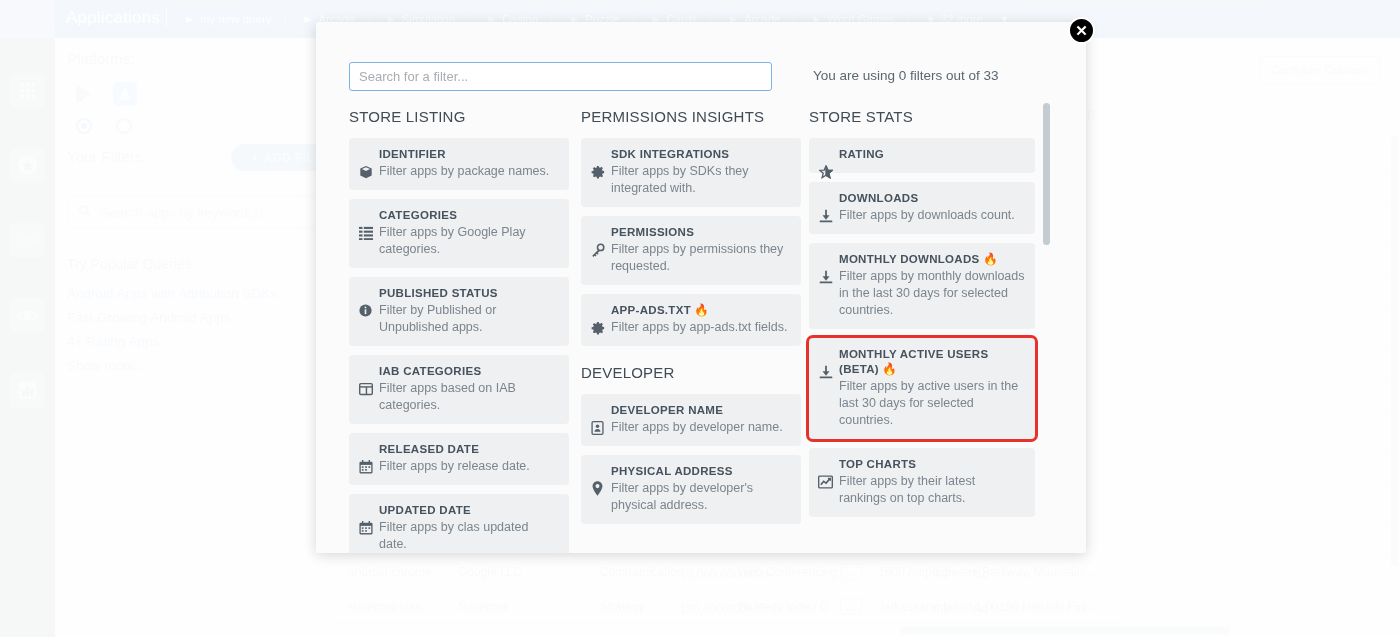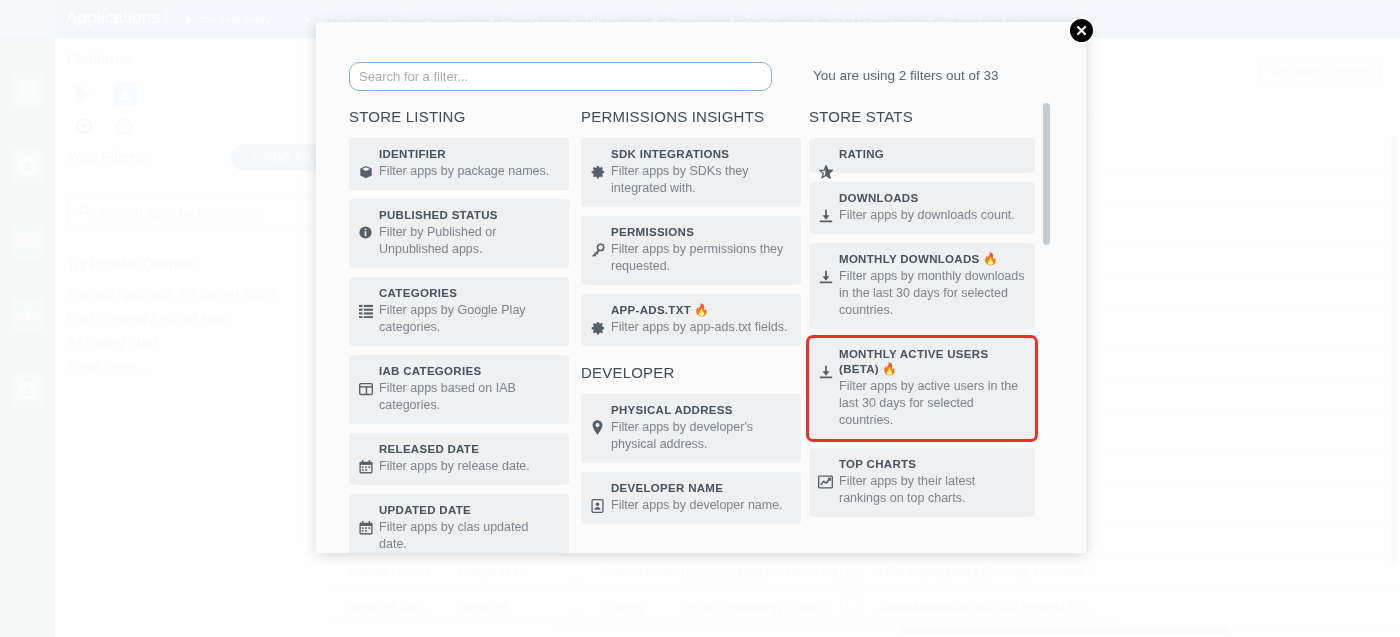--- a/index.html
+++ b/index.html
@@ -110,21 +110,21 @@
     position: absolute; left: 1068px; top: 17px; width: 27px; height: 27px;
     border-radius: 50%; background: #000000; color: #ffffff;
     display: flex; align-items: center; justify-content: center;
     font-size: 15px; font-weight: bold; cursor: pointer; z-index: 40;
     border: 2px solid #ffffff;
   }
 
   .modal-head { position: absolute; left: 0; top: 0; width: 770px; height: 86px; }
   .filter-search {
     position: absolute; left: 33px; top: 40px; width: 423px; height: 29px;
-    border: 1px solid #7eb3e8; border-radius: 10px; background: #ffffff;
+    border: 1px solid #7eb3e8; border-radius: 3px; background: #ffffff;
     padding: 0 9px; font-size: 13px; color: #333; outline: none;
     font-family: "Liberation Sans", sans-serif;
   }
   .filter-search::placeholder { color: #a9adb1; }
   .filter-count {
     position: absolute; left: 497px; top: 46px;
     font-size: 13.5px; color: #5c6670;
   }
 
   .cols-wrap { position: absolute; left: 0; top: 86px; width: 770px; height: 445px; overflow: hidden; }
@@ -444,61 +444,61 @@
           <div style="position: absolute; left: 510px; top: 9px; width: 22px; height: 17px; border: 1px solid rgb(243, 244, 245); border-radius: 3px; display: flex; align-items: center; justify-content: center; color: rgb(238, 240, 241); font-size: 11px;">…</div>
         </div>
       </div>
   </div>
 
   <div class="veil"></div>
 
   <div class="modal">
     <div class="modal-head">
       <input class="filter-search" type="text" autofocus="" placeholder="Search for a filter..." style="">
-      <div class="filter-count">You are using 2 filters out of 33</div>
+      <div class="filter-count">You are using 0 filters out of 33</div>
     </div>
 
     <div class="cols-wrap">
       <div class="col col-1" id="col-1">
           <div class="col-title">STORE LISTING</div>
           <div class="fcard">
             <span class="fcard-icon" style="top: 26px;">
               <svg width="14" height="14" viewBox="0 0 16 16" fill="currentColor">
                 <path d="M8 1 1.5 4v8L8 15l6.5-3V4L8 1zm0 1.6 4.6 2.1L8 6.8 3.4 4.7 8 2.6z"></path>
               </svg>
             </span>
             <div class="fcard-title">IDENTIFIER</div>
             <div class="fcard-desc">Filter apps by package names.</div>
-          </div>
-          <div class="fcard">
-            <span class="fcard-icon" style="top: 26px;">
-              <svg width="13" height="13" viewBox="0 0 16 16" fill="currentColor">
-                <circle cx="8" cy="8" r="7.5"></circle>
-                <rect x="7" y="6.5" width="2" height="6" fill="#eef0f2"></rect>
-                <rect x="7" y="3.2" width="2" height="2" fill="#eef0f2"></rect>
-              </svg>
-            </span>
-            <div class="fcard-title">PUBLISHED STATUS</div>
-            <div class="fcard-desc">Filter by Published or Unpublished apps.</div>
           </div>
           <div class="fcard">
             <span class="fcard-icon" style="top: 26px;">
               <svg width="14" height="14" viewBox="0 0 16 16" fill="currentColor">
                 <rect x="0" y="1" width="4" height="2.4"></rect>
                 <rect x="5.5" y="1" width="10.5" height="2.4"></rect>
                 <rect x="0" y="5.3" width="4" height="2.4"></rect>
                 <rect x="5.5" y="5.3" width="10.5" height="2.4"></rect>
                 <rect x="0" y="9.6" width="4" height="2.4"></rect>
                 <rect x="5.5" y="9.6" width="10.5" height="2.4"></rect>
                 <rect x="0" y="13.9" width="4" height="2.1"></rect>
                 <rect x="5.5" y="13.9" width="10.5" height="2.1"></rect>
               </svg>
             </span>
             <div class="fcard-title">CATEGORIES</div>
             <div class="fcard-desc">Filter apps by Google Play categories.</div>
+          </div>
+          <div class="fcard">
+            <span class="fcard-icon" style="top: 26px;">
+              <svg width="13" height="13" viewBox="0 0 16 16" fill="currentColor">
+                <circle cx="8" cy="8" r="7.5"></circle>
+                <rect x="7" y="6.5" width="2" height="6" fill="#eef0f2"></rect>
+                <rect x="7" y="3.2" width="2" height="2" fill="#eef0f2"></rect>
+              </svg>
+            </span>
+            <div class="fcard-title">PUBLISHED STATUS</div>
+            <div class="fcard-desc">Filter by Published or Unpublished apps.</div>
           </div>
           <div class="fcard">
             <span class="fcard-icon" style="top: 26px;">
               <svg width="14" height="14" viewBox="0 0 16 14" fill="none" stroke="currentColor" stroke-width="1.6">
                 <rect x="0.8" y="0.8" width="14.4" height="12.4" rx="1.4"></rect>
                 <line x1="0.8" y1="4.6" x2="15.2" y2="4.6"></line>
                 <line x1="8.5" y1="4.6" x2="8.5" y2="13.2"></line>
               </svg>
             </span>
             <div class="fcard-title">IAB CATEGORIES</div>
@@ -565,38 +565,38 @@
               <svg width="14" height="14" viewBox="0 0 16 16" fill="currentColor">
                 <path d="M8 5.1A2.9 2.9 0 1 0 8 10.9 2.9 2.9 0 1 0 8 5.1zm7 4v-2.2l-1.9-.3a5.3 5.3 0 0 0-.6-1.4l1.1-1.5-1.5-1.6-1.6 1.1a5.3 5.3 0 0 0-1.4-.6L8.9 1H6.8l-.3 1.9a5.3 5.3 0 0 0-1.4.6L3.6 2.4 2.1 3.9l1.1 1.6a5.3 5.3 0 0 0-.6 1.4L0.7 7.2v2.1l1.9.3c.1.5.3 1 .6 1.4l-1.1 1.6 1.5 1.5 1.6-1.1c.4.3.9.5 1.4.6l.3 1.9h2.1l.3-1.9c.5-.1 1-.3 1.4-.6l1.6 1.1 1.5-1.5-1.1-1.6c.3-.4.5-.9.6-1.4L15 9.1z"></path>
               </svg>
             </span>
             <div class="fcard-title">APP-ADS.TXT<span class="fire"> 🔥</span></div>
             <div class="fcard-desc">Filter apps by app-ads.txt fields.</div>
           </div>
           <div class="col-title mt">DEVELOPER</div>
           <div class="fcard">
             <span class="fcard-icon" style="top: 26px;">
-              <svg width="11" height="15" viewBox="0 0 12 16" fill="currentColor">
-                <path d="M6 0C3 0 0.6 2.4 0.6 5.4 0.6 9.4 6 16 6 16s5.4-6.6 5.4-10.6C11.4 2.4 9 0 6 0zm0 7.6a2.2 2.2 0 1 1 0-4.4 2.2 2.2 0 0 1 0 4.4z"></path>
-              </svg>
-            </span>
-            <div class="fcard-title">PHYSICAL ADDRESS</div>
-            <div class="fcard-desc">Filter apps by developer's physical address.</div>
-          </div>
-          <div class="fcard">
-            <span class="fcard-icon" style="top: 26px;">
               <svg width="13" height="14" viewBox="0 0 14 16" fill="none" stroke="currentColor" stroke-width="1.5">
                 <rect x="0.8" y="0.8" width="12.4" height="14.4" rx="1.3"></rect>
                 <circle cx="7" cy="6" r="2" fill="currentColor" stroke="none"></circle>
                 <path d="M3.6 12.2c0-1.9 1.5-3 3.4-3s3.4 1.1 3.4 3" fill="currentColor" stroke="none"></path>
               </svg>
             </span>
             <div class="fcard-title">DEVELOPER NAME</div>
             <div class="fcard-desc">Filter apps by developer name.</div>
           </div>
+          <div class="fcard">
+            <span class="fcard-icon" style="top: 26px;">
+              <svg width="11" height="15" viewBox="0 0 12 16" fill="currentColor">
+                <path d="M6 0C3 0 0.6 2.4 0.6 5.4 0.6 9.4 6 16 6 16s5.4-6.6 5.4-10.6C11.4 2.4 9 0 6 0zm0 7.6a2.2 2.2 0 1 1 0-4.4 2.2 2.2 0 0 1 0 4.4z"></path>
+              </svg>
+            </span>
+            <div class="fcard-title">PHYSICAL ADDRESS</div>
+            <div class="fcard-desc">Filter apps by developer's physical address.</div>
+          </div>
         </div>
       <div class="col col-3" id="col-3">
           <div class="col-title">STORE STATS</div>
           <div class="fcard">
             <span class="fcard-icon" style="top: 26px;">
               <svg width="14" height="14" viewBox="0 0 16 16" fill="none" stroke="currentColor" stroke-width="1.6">
                 <polygon points="8,1.2 10,5.8 15,6.2 11.2,9.5 12.4,14.4 8,11.7 3.6,14.4 4.8,9.5 1,6.2 6,5.8"></polygon>
                 <polygon points="8,1.2 10,5.8 15,6.2 11.2,9.5 12.4,14.4 8,11.7" fill="currentColor"></polygon>
               </svg>
             </span>

